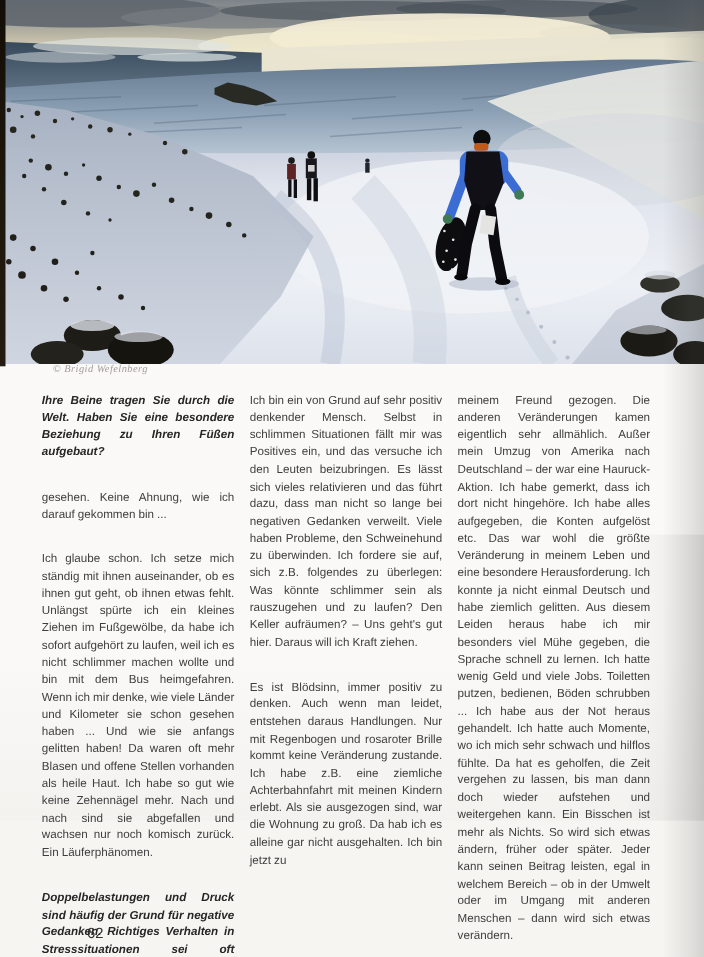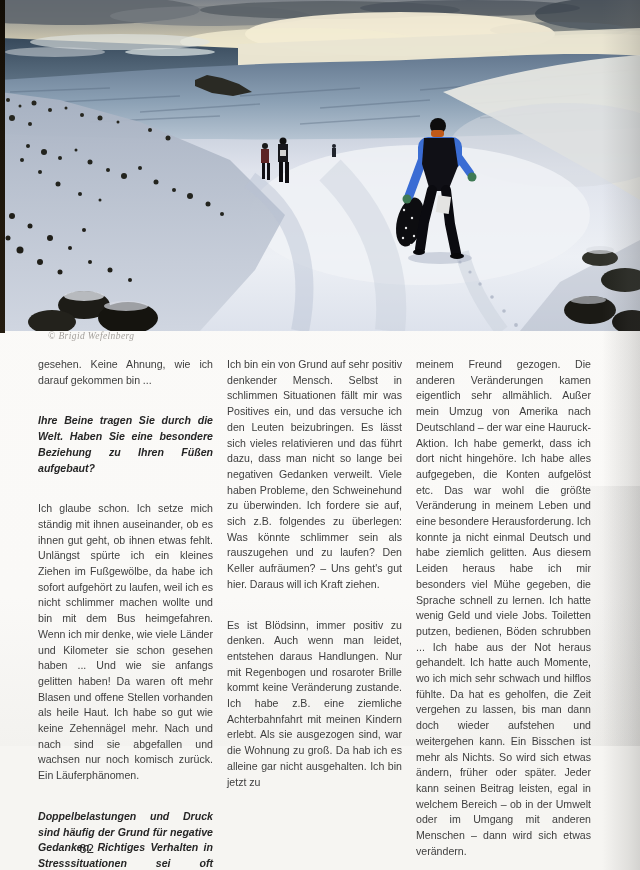--- a/index.html
+++ b/index.html
@@ -226,22 +226,22 @@
         <ellipse cx="419" cy="252" rx="6" ry="3" fill="#08080a"></ellipse>
         <ellipse cx="457" cy="256" rx="7" ry="3" fill="#08080a"></ellipse>
       </g>
     </svg>
   </div>
 
   <div class="credit">© Brigid Wefelnberg</div>
 
   <div class="columns">
     <div class="col">
+      <p class="para question">Ihre Beine tragen Sie durch die Welt. Haben Sie eine besondere Beziehung zu Ihren Füßen aufgebaut?</p>
       <p class="para">gesehen. Keine Ahnung, wie ich darauf gekommen bin ...</p>
-      <p class="para question">Ihre Beine tragen Sie durch die Welt. Haben Sie eine besondere Beziehung zu Ihren Füßen aufgebaut?</p>
       <p class="para">Ich glaube schon. Ich setze mich ständig mit ihnen auseinander, ob es ihnen gut geht, ob ihnen etwas fehlt. Unlängst spürte ich ein kleines Ziehen im Fußgewölbe, da habe ich sofort aufgehört zu laufen, weil ich es nicht schlimmer machen wollte und bin mit dem Bus heimgefahren. Wenn ich mir denke, wie viele Länder und Kilometer sie schon gesehen haben ... Und wie sie anfangs gelitten haben! Da waren oft mehr Blasen und offene Stellen vorhanden als heile Haut. Ich habe so gut wie keine Zehennägel mehr. Nach und nach sind sie abgefallen und wachsen nur noch komisch zurück. Ein Läuferphänomen.</p>
       <p class="para question">Doppelbelastungen und Druck sind häufig der Grund für negative Gedanken. Richtiges Verhalten in Stresssituationen sei oft ausschlaggebend und mentale Stärke erlernbar, sagen Sie in Ihren Vorträgen. Welche Praktiken wenden Sie an, wenn Sie spüren, dass sich Ihre Denkmuster dunkel färben?</p>
     </div>
     <div class="col">
       <p class="para">Ich bin ein von Grund auf sehr positiv denkender Mensch. Selbst in schlimmen Situationen fällt mir was Positives ein, und das versuche ich den Leuten beizubringen. Es lässt sich vieles relativieren und das führt dazu, dass man nicht so lange bei negativen Gedanken verweilt. Viele haben Probleme, den Schweinehund zu überwinden. Ich fordere sie auf, sich z.B. folgendes zu überlegen: Was könnte schlimmer sein als rauszugehen und zu laufen? Den Keller aufräumen? – Uns geht's gut hier. Daraus will ich Kraft ziehen.</p>
       <p class="para">Es ist Blödsinn, immer positiv zu denken. Auch wenn man leidet, entstehen daraus Handlungen. Nur mit Regenbogen und rosaroter Brille kommt keine Veränderung zustande. Ich habe z.B. eine ziemliche Achterbahnfahrt mit meinen Kindern erlebt. Als sie ausgezogen sind, war die Wohnung zu groß. Da hab ich es alleine gar nicht ausgehalten. Ich bin jetzt zu</p>
     </div>
     <div class="col">
       <p class="para">meinem Freund gezogen. Die anderen Veränderungen kamen eigentlich sehr allmählich. Außer mein Umzug von Amerika nach Deutschland – der war eine Hauruck-Aktion. Ich habe gemerkt, dass ich dort nicht hingehöre. Ich habe alles aufgegeben, die Konten aufgelöst etc. Das war wohl die größte Veränderung in meinem Leben und eine besondere Herausforderung. Ich konnte ja nicht einmal Deutsch und habe ziemlich gelitten. Aus diesem Leiden heraus habe ich mir besonders viel Mühe gegeben, die Sprache schnell zu lernen. Ich hatte wenig Geld und viele Jobs. Toiletten putzen, bedienen, Böden schrubben ... Ich habe aus der Not heraus gehandelt. Ich hatte auch Momente, wo ich mich sehr schwach und hilflos fühlte. Da hat es geholfen, die Zeit vergehen zu lassen, bis man dann doch wieder aufstehen und weitergehen kann. Ein Bisschen ist mehr als Nichts. So wird sich etwas ändern, früher oder später. Jeder kann seinen Beitrag leisten, egal in welchem Bereich – ob in der Umwelt oder im Umgang mit anderen Menschen – dann wird sich etwas verändern.</p>
 

